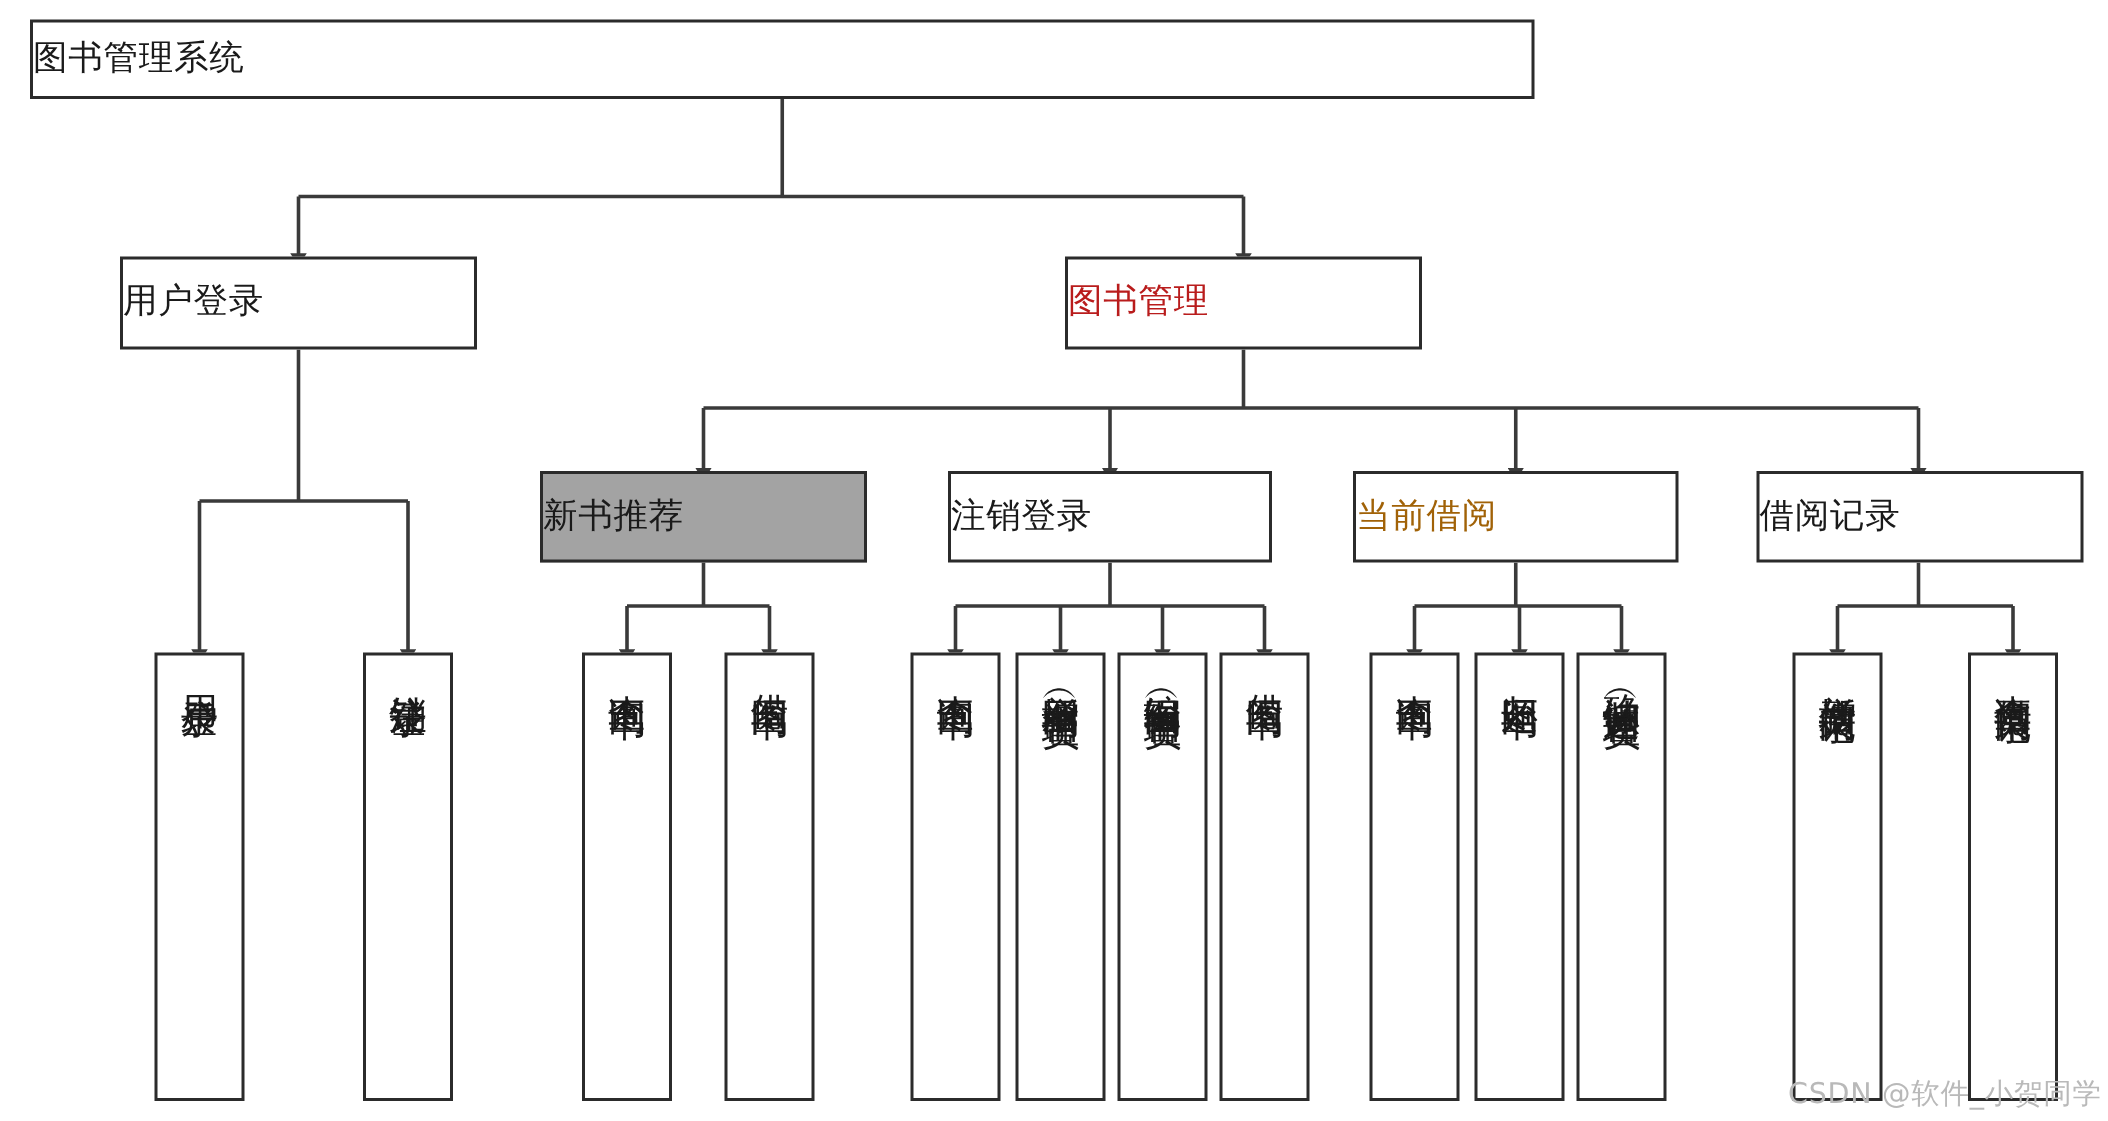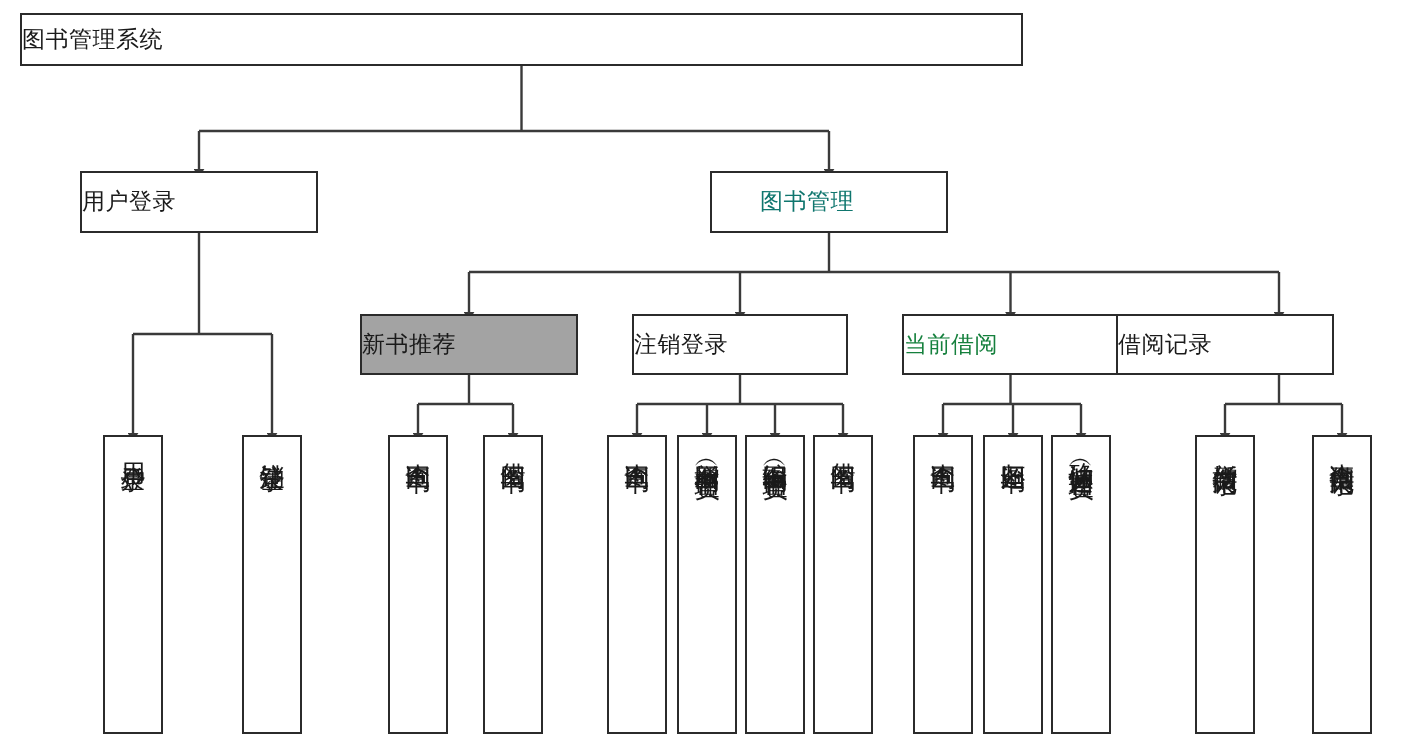--- a/index.html
+++ b/index.html
@@ -121,33 +121,33 @@
       </g>
   </svg>
 
   <div id="nodes-layer">
       <div class="node horiz root" style="left: 20px; top: 13px; width: 1003px; height: 53px; border-color: rgb(43, 43, 43); background: rgb(255, 255, 255); color: rgb(26, 26, 26);">
         <span class="node-label">图书管理系统</span>
       </div>
       <div class="node horiz" style="left: 80px; top: 171px; width: 238px; height: 62px; border-color: rgb(43, 43, 43); background: rgb(255, 255, 255); color: rgb(26, 26, 26);">
         <span class="node-label">用户登录</span>
       </div>
-      <div class="node horiz" style="left: 710px; top: 171px; width: 238px; height: 62px; border-color: rgb(43, 43, 43); background: rgb(255, 255, 255); color: #0f766e; padding-left: 48px;">
+      <div class="node horiz" style="left: 710px; top: 171px; width: 238px; height: 62px; border-color: rgb(43, 43, 43); background: rgb(255, 255, 255); color: #b91c1c;">
         <span class="node-label">图书管理</span>
       </div>
       <div class="node horiz" style="left: 360px; top: 314px; width: 218px; height: 61px; border-color: rgb(43, 43, 43); background: #a3a3a3; color: rgb(26, 26, 26);">
         <span class="node-label">新书推荐</span>
       </div>
       <div class="node horiz" style="left: 632px; top: 314px; width: 216px; height: 61px; border-color: rgb(43, 43, 43); background: rgb(255, 255, 255); color: rgb(26, 26, 26);">
         <span class="node-label">注销登录</span>
       </div>
-      <div class="node horiz" style="left: 902px; top: 314px; width: 217px; height: 61px; border-color: rgb(43, 43, 43); background: rgb(255, 255, 255); color: #15803d;">
+      <div class="node horiz" style="left: 902px; top: 314px; width: 217px; height: 61px; border-color: rgb(43, 43, 43); background: rgb(255, 255, 255); color: #a16207;">
         <span class="node-label">当前借阅</span>
       </div>
-      <div class="node horiz" style="left: 1116px; top: 314px; width: 218px; height: 61px; border-color: rgb(43, 43, 43); background: rgb(255, 255, 255); color: rgb(26, 26, 26);">
+      <div class="node horiz" style="left: 1171px; top: 314px; width: 218px; height: 61px; border-color: rgb(43, 43, 43); background: rgb(255, 255, 255); color: rgb(26, 26, 26);">
         <span class="node-label">借阅记录</span>
       </div>
       <div class="node vert" style="left: 103px; top: 435px; width: 60px; height: 299px; border-color: rgb(43, 43, 43); background: rgb(255, 255, 255); color: rgb(26, 26, 26);">
         <span class="node-label">用户登录</span>
       </div>
       <div class="node vert" style="left: 242px; top: 435px; width: 60px; height: 299px; border-color: rgb(43, 43, 43); background: rgb(255, 255, 255); color: rgb(26, 26, 26);">
         <span class="node-label">注销登录</span>
       </div>
       <div class="node vert" style="left: 388px; top: 435px; width: 60px; height: 299px; border-color: rgb(43, 43, 43); background: rgb(255, 255, 255); color: rgb(26, 26, 26);">
         <span class="node-label">查询图书</span>
@@ -177,14 +177,15 @@
         <span class="node-label">确认归还（管理员）</span>
       </div>
       <div class="node vert" style="left: 1195px; top: 435px; width: 60px; height: 299px; border-color: rgb(43, 43, 43); background: rgb(255, 255, 255); color: rgb(26, 26, 26);">
         <span class="node-label">新增借阅记录</span>
       </div>
       <div class="node vert" style="left: 1312px; top: 435px; width: 60px; height: 299px; border-color: rgb(43, 43, 43); background: rgb(255, 255, 255); color: rgb(26, 26, 26);">
         <span class="node-label">查询借阅记录</span>
       </div>
     </div>
 
+  <div class="watermark" style="left:1192px; top:716px;">CSDN @软件_小贺同学</div>
 
 </div>
 
 </body></html>

